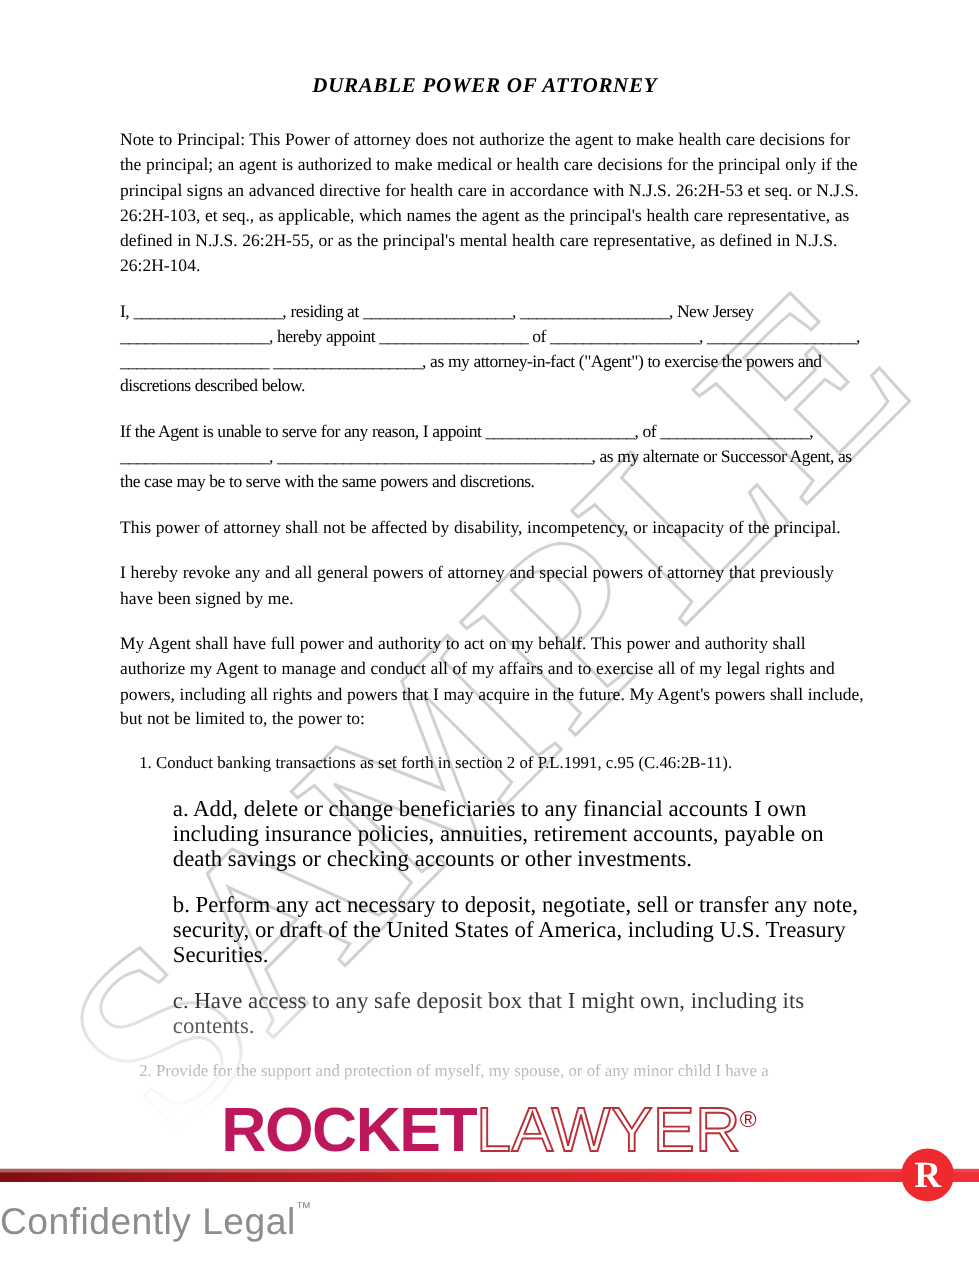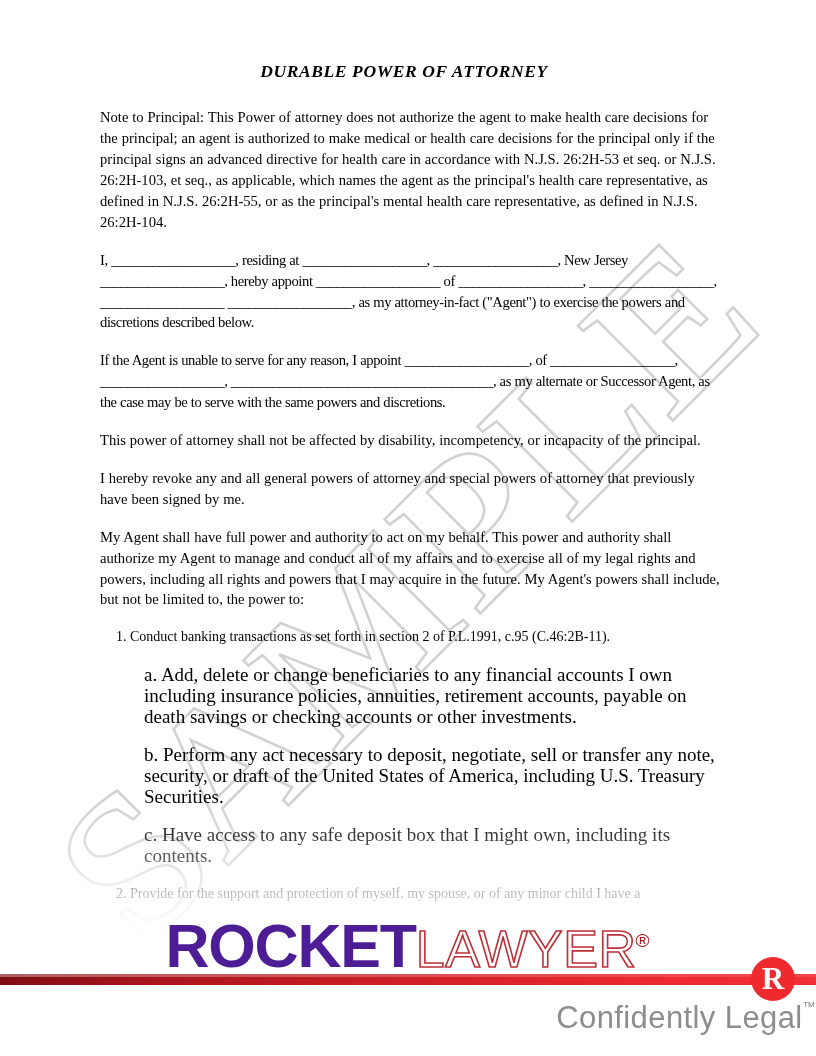--- a/index.html
+++ b/index.html
@@ -129,23 +129,23 @@
     left: 0;
     top: 0;
     width: 816px;
     text-align: center;
     white-space: nowrap;
     line-height: 1;
   }
   .logo-rocket {
     font-family: "Liberation Sans", "DejaVu Sans", sans-serif;
     font-weight: 700;
-    font-size: 61px;
+    font-size: 52px;
     letter-spacing: -1.2px;
-    color: #4c1d95;
+    color: #be185d;
     vertical-align: baseline;
   }
   .logo-lawyer {
     font-family: "Liberation Sans", "DejaVu Sans", sans-serif;
     font-weight: 400;
     font-size: 52px;
     letter-spacing: .5px;
     color: transparent;
     -webkit-text-stroke: 1.6px #bb3038;
     vertical-align: baseline;
@@ -191,21 +191,21 @@
     font-size: 31px;
     line-height: 44px;
     text-align: center;
   }
 
   #tagline {
     position: absolute;
     left: 0;
     top: 84px;
     width: 816px;
-    text-align: right;
+    text-align: left;
     font-family: "Liberation Sans", "DejaVu Sans", sans-serif;
     font-weight: 400;
     font-size: 31px;
     letter-spacing: .4px;
     color: #8d8d8d;
     white-space: nowrap;
   }
   .tagline-tm {
     font-size: 13px;
     vertical-align: super;

